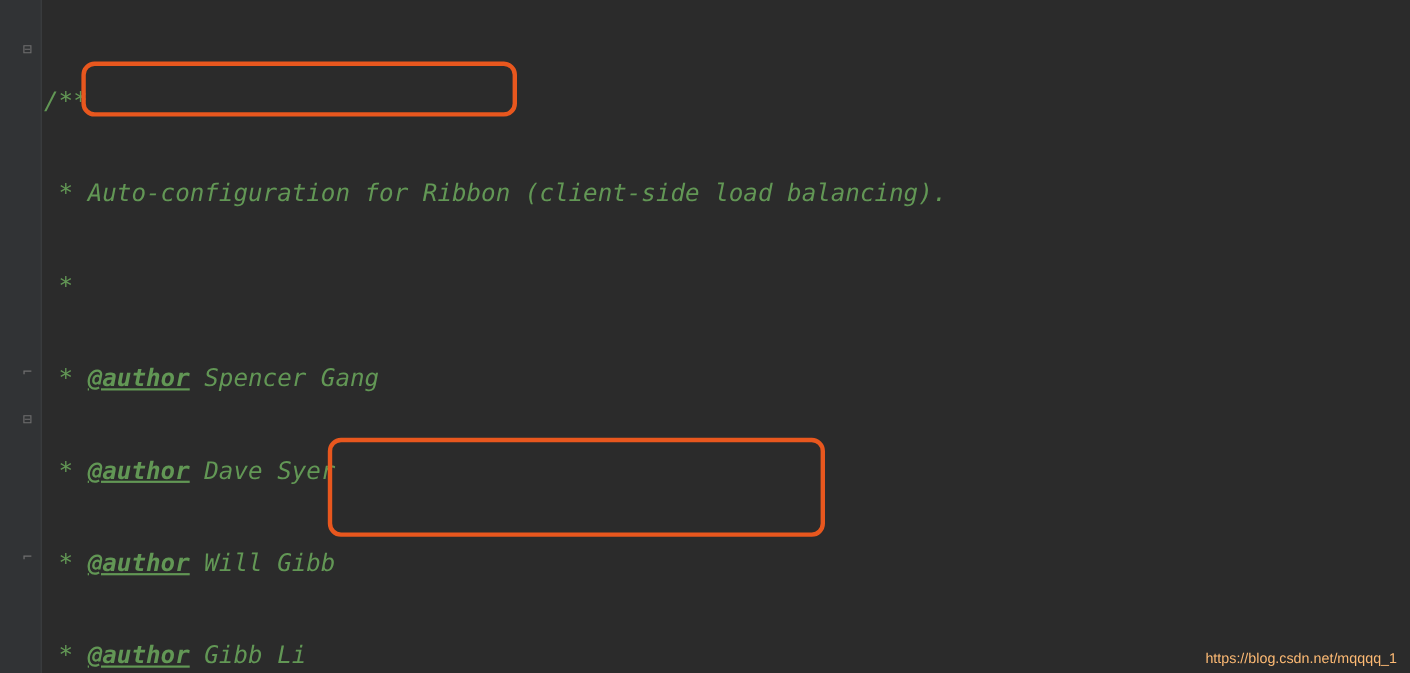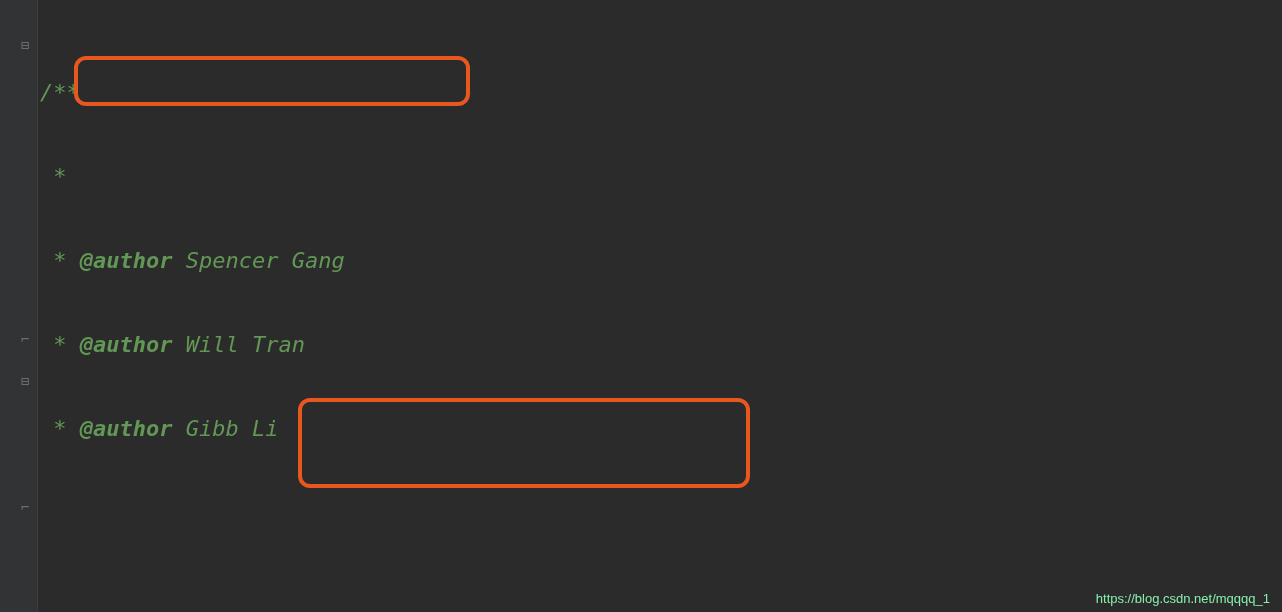--- a/index.html
+++ b/index.html
@@ -39,55 +39,57 @@
     .fold-minus2 { top: 374px; }
     .fold-end2 { top: 500px; }
     .code-area {
       position: absolute;
       left: 40px;
       top: 30px;
       line-height: 42px;
       white-space: pre;
     }
     .comment { color: #629755; }
-    .doc-tag { color: #629755; font-weight: bold; }
+    .doc-tag { color: #629755; font-weight: bold; text-decoration: underline; }
     .highlight-box {
       position: absolute;
       border: 4px solid #E8571E;
       border-radius: 12px;
       pointer-events: none;
     }
     .box1 { left: 74px; top: 56px; width: 396px; height: 50px; }
     .box2 { left: 298px; top: 398px; width: 452px; height: 90px; }
     .watermark {
       position: absolute;
       right: 12px;
       bottom: 6px;
-      color: #86efac;
+      color: #fdba74;
       font-size: 13px;
       font-style: normal;
       font-family: Arial, sans-serif;
     }
     .line { display: block; }
   </style>
 </head>
 <body>
 
 <div class="gutter">
   <div class="fold-icon fold-minus">⊟</div>
   <div class="fold-icon fold-end1">⌐</div>
   <div class="fold-icon fold-minus2">⊟</div>
   <div class="fold-icon fold-end2">⌐</div>
 </div>
 
 <div class="code-area">
 <span class="line"><span class="comment">/**</span></span>
+<span class="line"><span class="comment"> * </span><span class="comment">Auto-configuration for Ribbon (client-side load balancing).</span></span>
 <span class="line"><span class="comment"> *</span></span>
 <span class="line"><span class="comment"> * </span><span class="doc-tag">@author</span><span class="comment"> Spencer Gang</span></span>
-<span class="line"><span class="comment"> * </span><span class="doc-tag">@author</span><span class="comment"> Will Tran</span></span>
+<span class="line"><span class="comment"> * </span><span class="doc-tag">@author</span><span class="comment"> Dave Syer</span></span>
+<span class="line"><span class="comment"> * </span><span class="doc-tag">@author</span><span class="comment"> Will Gibb</span></span>
 <span class="line"><span class="comment"> * </span><span class="doc-tag">@author</span><span class="comment"> Gibb Li</span></span>
 
 
 
 
 
 
 </div>
 
 <div class="highlight-box box1"></div>

